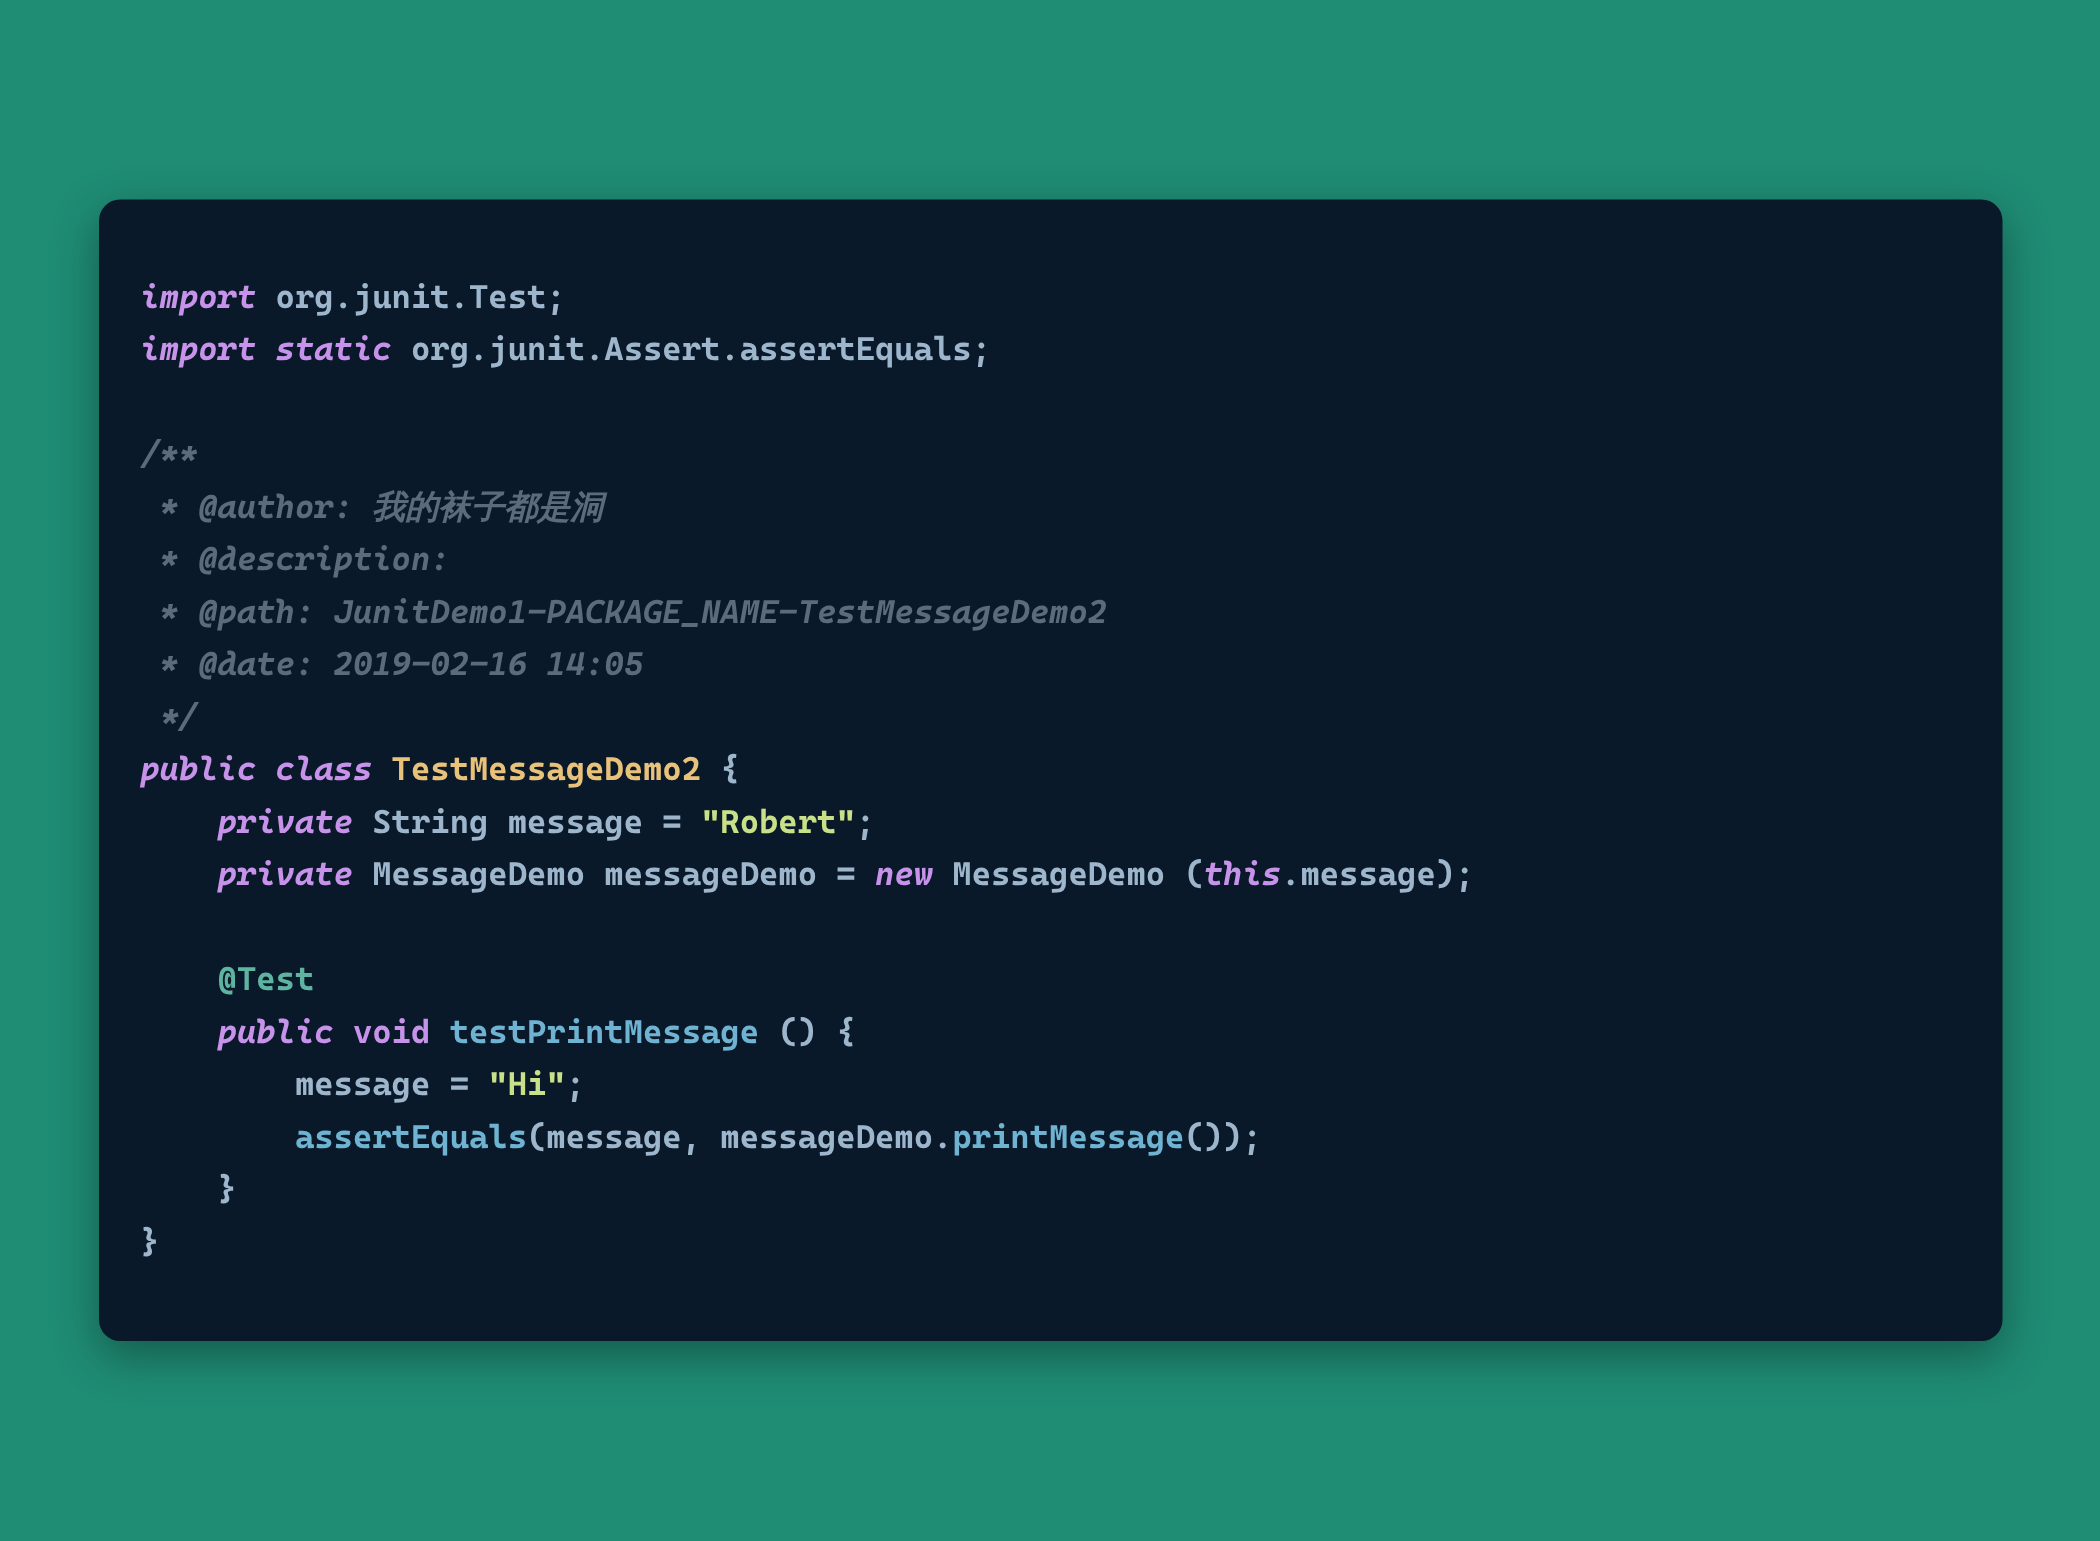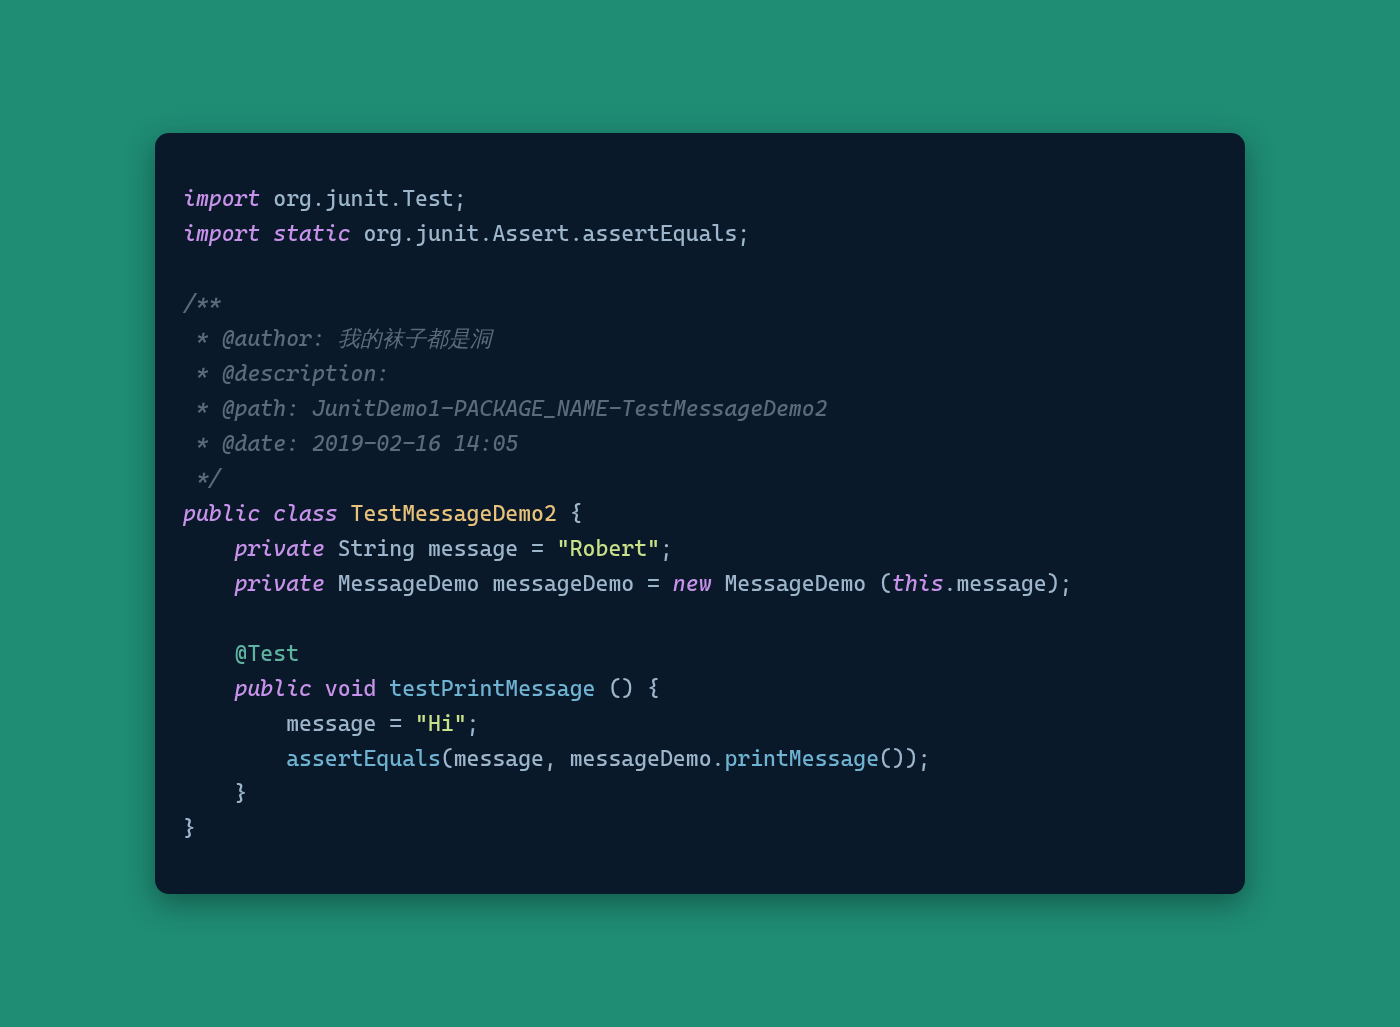--- a/index.html
+++ b/index.html
@@ -7,24 +7,25 @@
     background: #1f8c74;
     width: 1400px;
     height: 1027px;
     display: flex;
     align-items: center;
     justify-content: center;
     font-family: "SF Mono", "Monaco", "Cascadia Code", "Consolas", monospace;
   }
   .code-card {
     background: #0a1929;
-    width: 1090px;
+    width: 1269px;
     border-radius: 14px;
     padding: 48px 20px 48px 28px;
     box-shadow: 0 10px 30px rgba(0,0,0,0.35);
+    font-weight: bold;
   }
   pre {
     font-family: "SF Mono", "Monaco", "Cascadia Code", "Consolas", monospace;
     font-size: 22px;
     line-height: 35px;
     white-space: pre;
     color: #9db6cc;
   }
   .kw-import   { color: #c792ea; font-style: italic; }
   .kw-static   { color: #c792ea; font-style: italic; }

